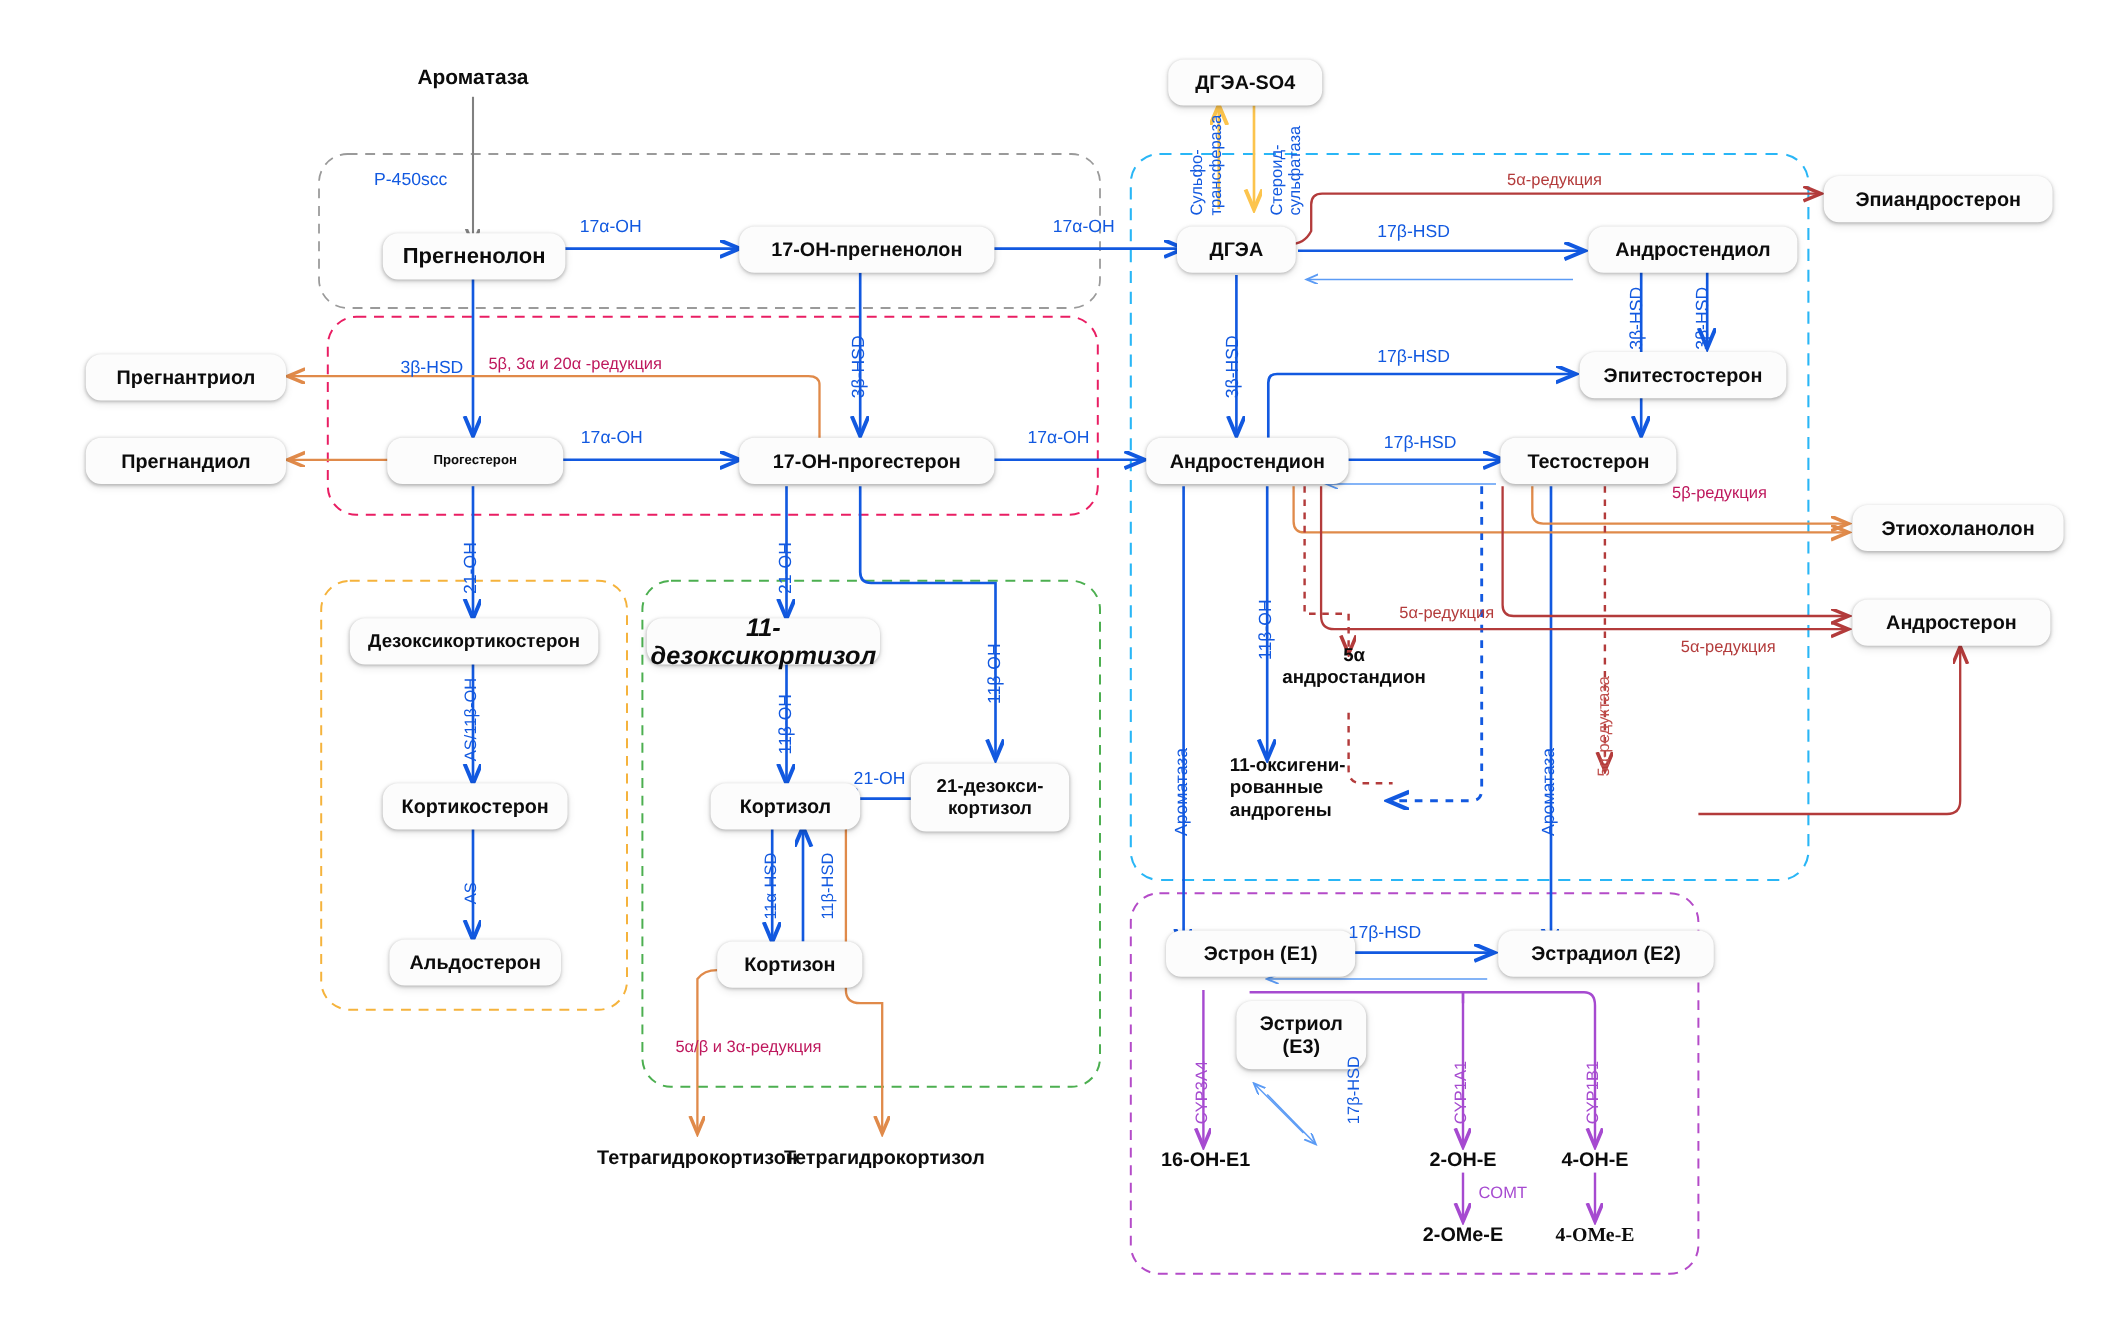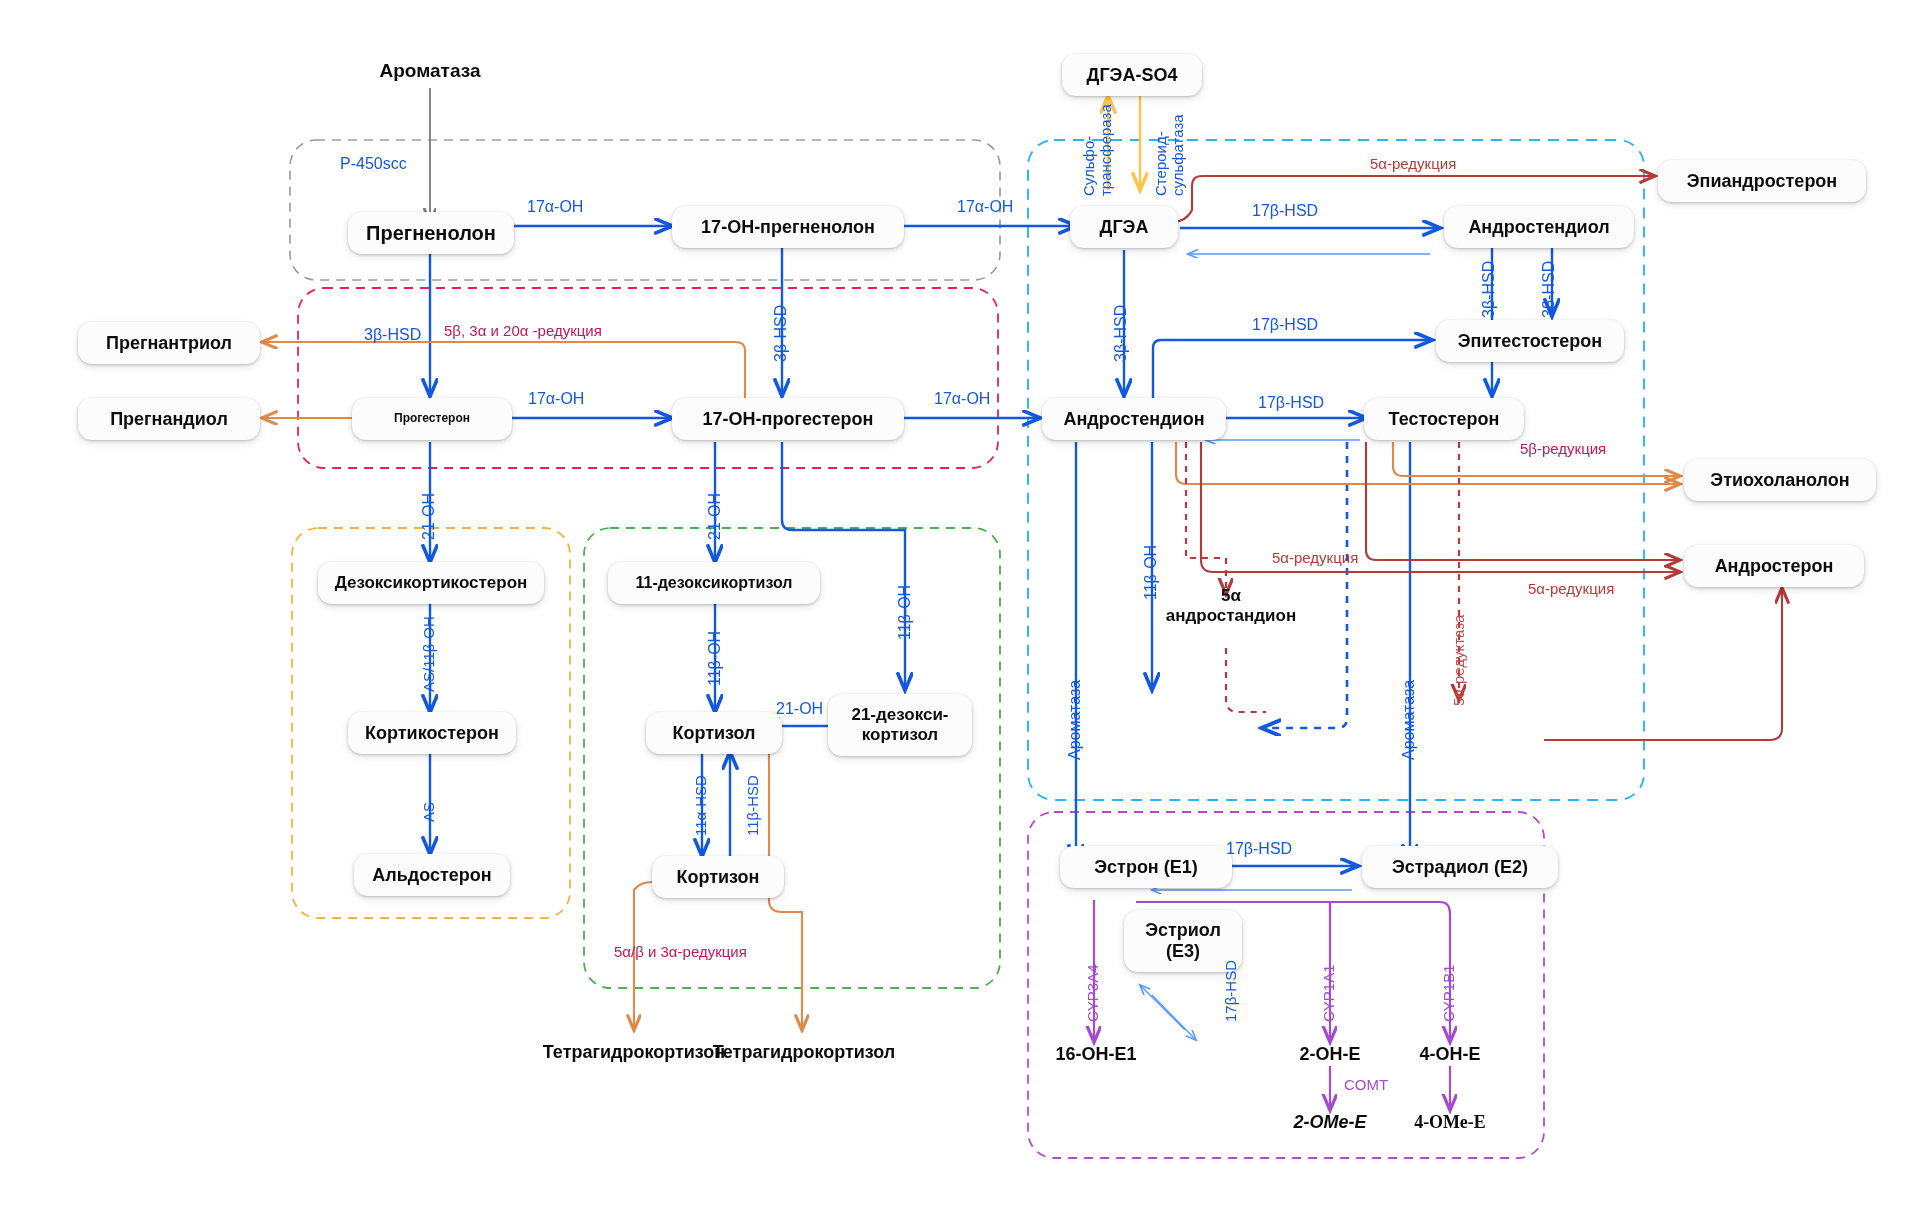--- a/index.html
+++ b/index.html
@@ -186,56 +186,59 @@
   <div class="node" style="left:1364px;top:398px;width:160px;height:42px;font-size:18px;">Тестостерон</div>
 
   <div class="node" style="left:1436px;top:320px;width:188px;height:42px;font-size:18px;">Эпитестостерон</div>
 
   <div class="node" style="left:1684px;top:459px;width:192px;height:42px;font-size:18px;">Этиохоланолон</div>
 
   <div class="node" style="left:1684px;top:545px;width:180px;height:42px;font-size:18px;">Андростерон</div>
 
   <div class="node" style="left:318px;top:562px;width:226px;height:42px;font-size:17px;">Дезоксикортикостерон</div>
 
-  <div class="node" style="left:608px;top:562px;width:212px;height:42px;font-size:16px;">11-дезоксикортизол</div>
+  <div class="node" style="left:588px;top:562px;width:212px;height:42px;font-size:23px;font-style:italic;">11-дезоксикортизол</div>
 
   <div class="node" style="left:348px;top:712px;width:168px;height:42px;font-size:18px;">Кортикостерон</div>
 
   <div class="node" style="left:646px;top:712px;width:136px;height:42px;font-size:18px;">Кортизол</div>
 
   <div class="node" style="left:828px;top:694px;width:144px;height:62px;font-size:17px;white-space:pre-line;">21-дезокси-
 кортизол</div>
 
   <div class="node" style="left:354px;top:854px;width:156px;height:42px;font-size:18px;">Альдостерон</div>
 
   <div class="node" style="left:652px;top:856px;width:132px;height:42px;font-size:18px;">Кортизон</div>
 
   <div class="plain" style="left:1136px;top:586px;width:190px;font-size:17px;white-space:pre-line;">5α
 андростандион</div>
 
+  <div class="plain" style="left:1118px;top:686px;width:156px;font-size:17px;white-space:pre-line;text-align:left;">11-оксигени-
+рованные
+андрогены</div>
 
 
   <div class="plain" style="left:494px;top:1042px;width:280px;font-size:18px;">Тетрагидрокортизон</div>
 
   <div class="plain" style="left:664px;top:1042px;width:280px;font-size:18px;">Тетрагидрокортизол</div>
 
   <div class="node" style="left:1060px;top:846px;width:172px;height:42px;font-size:18px;">Эстрон (Е1)</div>
 
   <div class="node" style="left:1362px;top:846px;width:196px;height:42px;font-size:18px;">Эстрадиол (Е2)</div>
 
   <div class="node" style="left:1124px;top:910px;width:118px;height:62px;font-size:18px;white-space:pre-line;">Эстриол
 (Е3)</div>
 
   <div class="plain" style="left:1024px;top:1044px;width:144px;font-size:18px;">16-ОН-Е1</div>
 
   <div class="plain" style="left:1266px;top:1044px;width:128px;font-size:18px;">2-ОН-Е</div>
 
   <div class="plain" style="left:1386px;top:1044px;width:128px;font-size:18px;">4-ОН-Е</div>
 
-  <div class="plain" style="left:1262px;top:1112px;width:136px;font-size:18px;font-style:italic;">2-ОМе-Е</div>
+  <div class="plain" style="left:1262px;top:1112px;width:136px;font-size:18px;">2-ОМе-Е</div>
 
   <div class="plain" style="left:1382px;top:1112px;width:136px;font-size:18px;font-family:Liberation Serif, serif;">4-ОМе-Е</div>
 
   <div class="enzyme" style="left:340px;top:155px;font-size:16px;">P-450scc</div>
 
   <div class="enzyme" style="left:527px;top:198px;font-size:16px;">17α-OH</div>
   <div class="enzyme" style="left:957px;top:198px;font-size:16px;">17α-OH</div>
   <div class="enzyme" style="left:528px;top:390px;font-size:16px;">17α-OH</div>
   <div class="enzyme" style="left:934px;top:390px;font-size:16px;">17α-OH</div>
 

